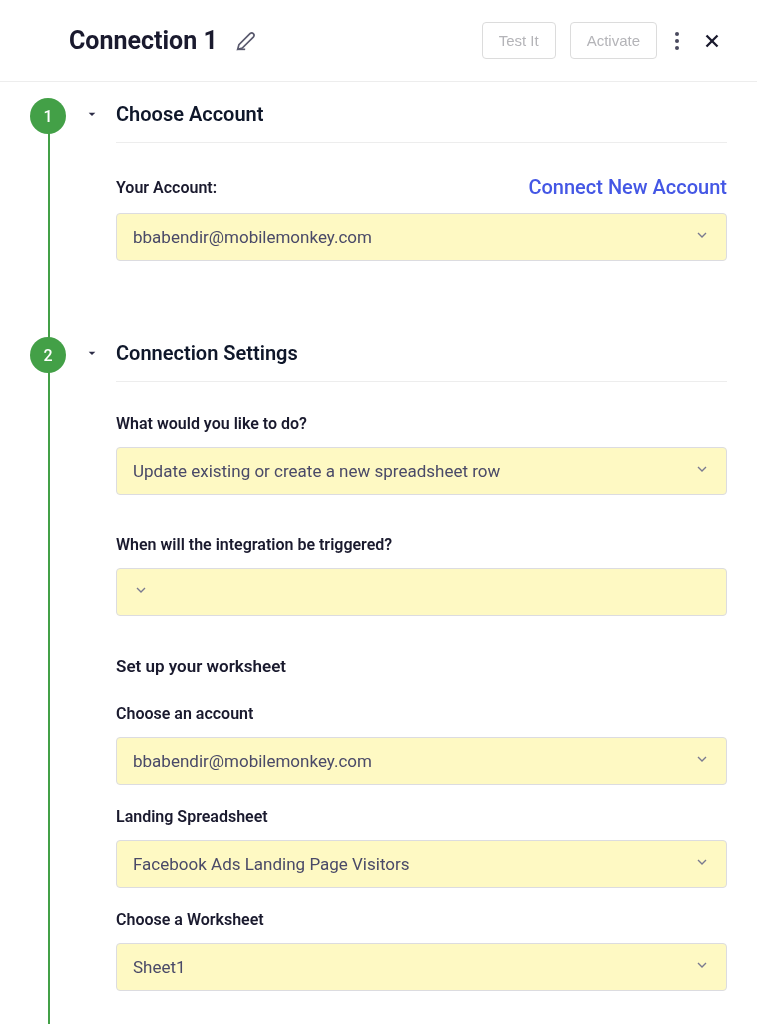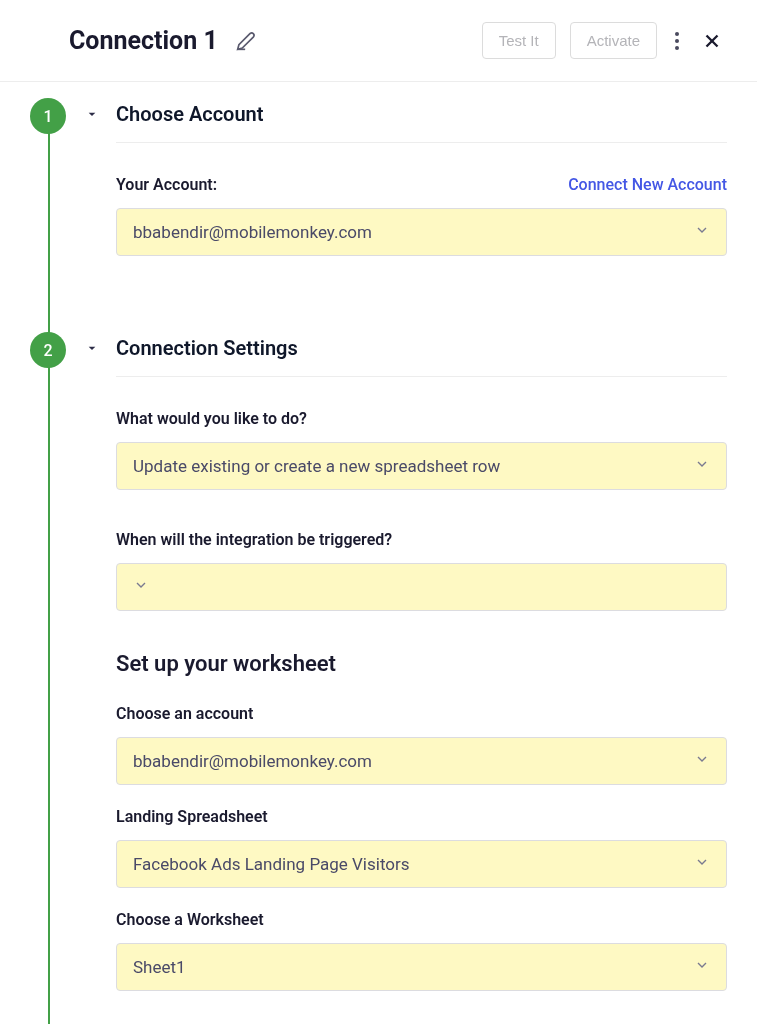--- a/index.html
+++ b/index.html
@@ -134,21 +134,21 @@
       align-items: center;
       margin-bottom: 14px;
     }
     .field-label {
       font-size: 16px;
       font-weight: 600;
       color: #1a1a2e;
     }
     .connect-link {
       color: #4457e5;
-      font-size: 16px;
+      font-size: 20px;
       font-weight: 500;
       cursor: pointer;
     }
     .select-box {
       border: 1px solid #dcdce0;
       border-radius: 4px;
       padding: 13px 16px;
       display: flex;
       justify-content: space-between;
       align-items: center;
@@ -156,21 +156,21 @@
       background: #fef9c3;
     }
     .select-value {
       font-size: 17px;
       color: #4a4a68;
     }
     .chevron-down {
       color: #7a7a90;
     }
     .subsection-title {
-      font-size: 22px;
+      font-size: 17px;
       font-weight: 600;
       color: #1a1a2e;
       margin-bottom: 28px;
       margin-top: 14px;
     }
   </style>
 </head>
 <body>
 
 <div class="header">

